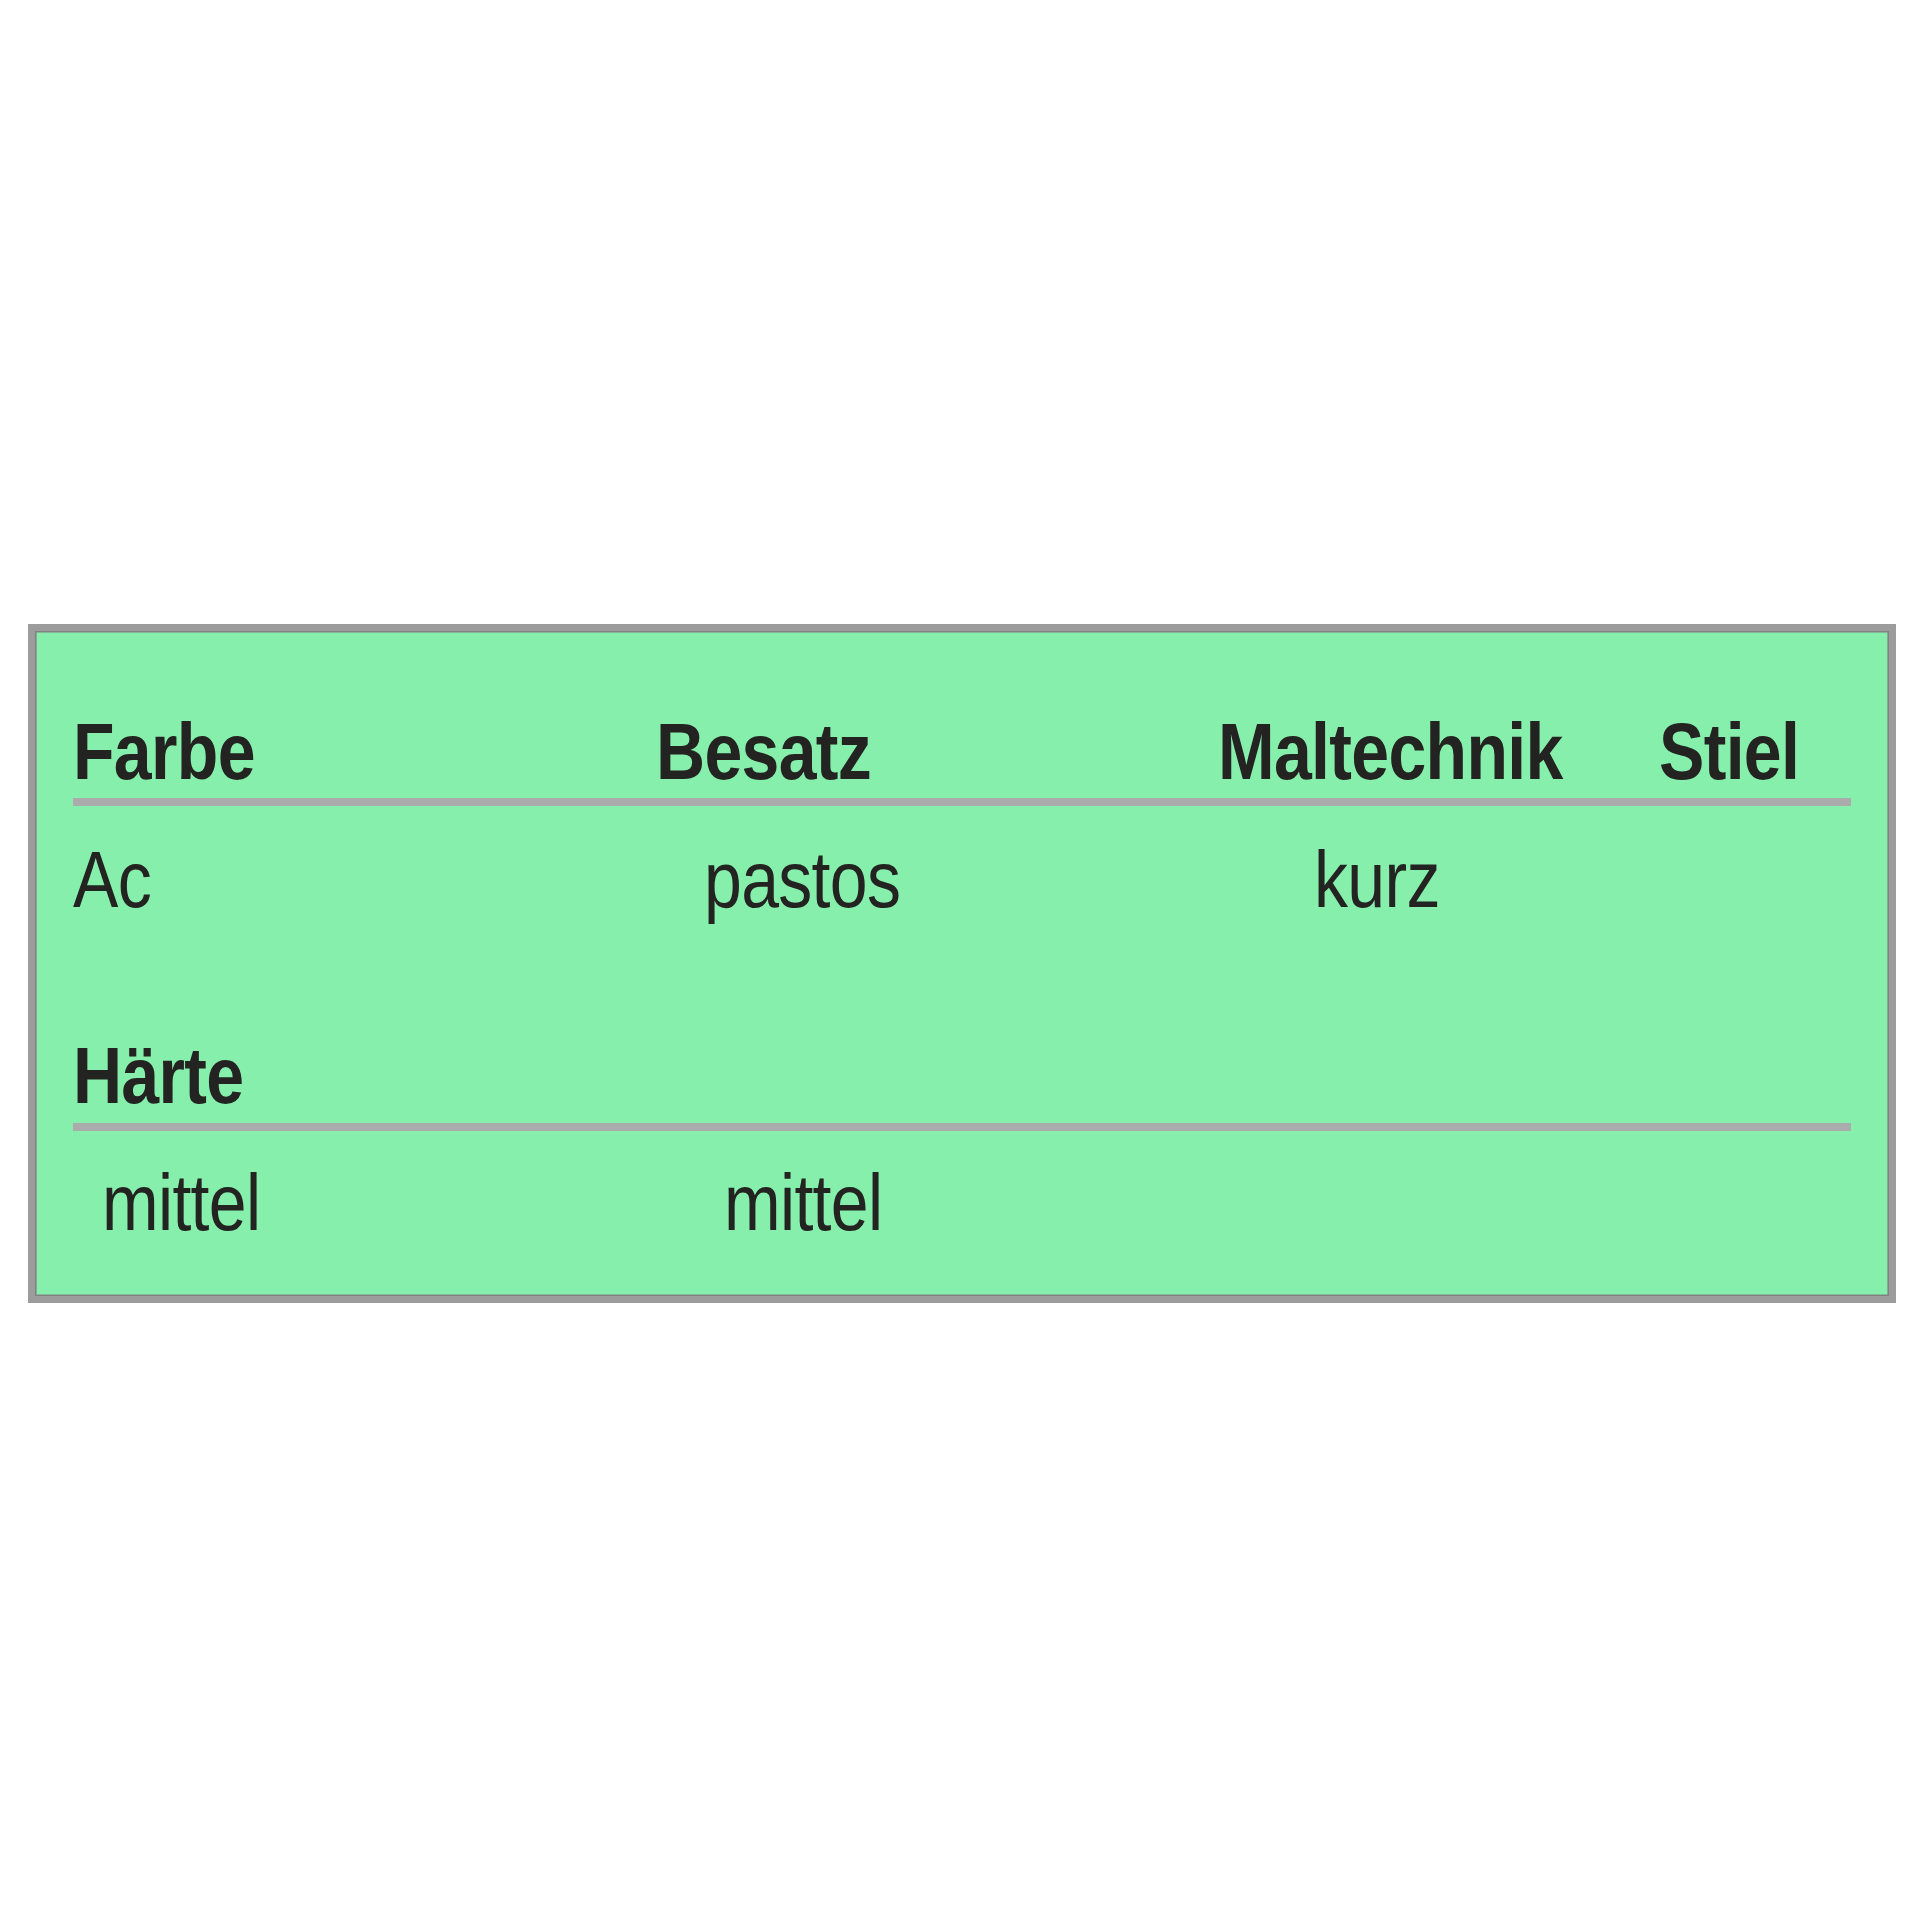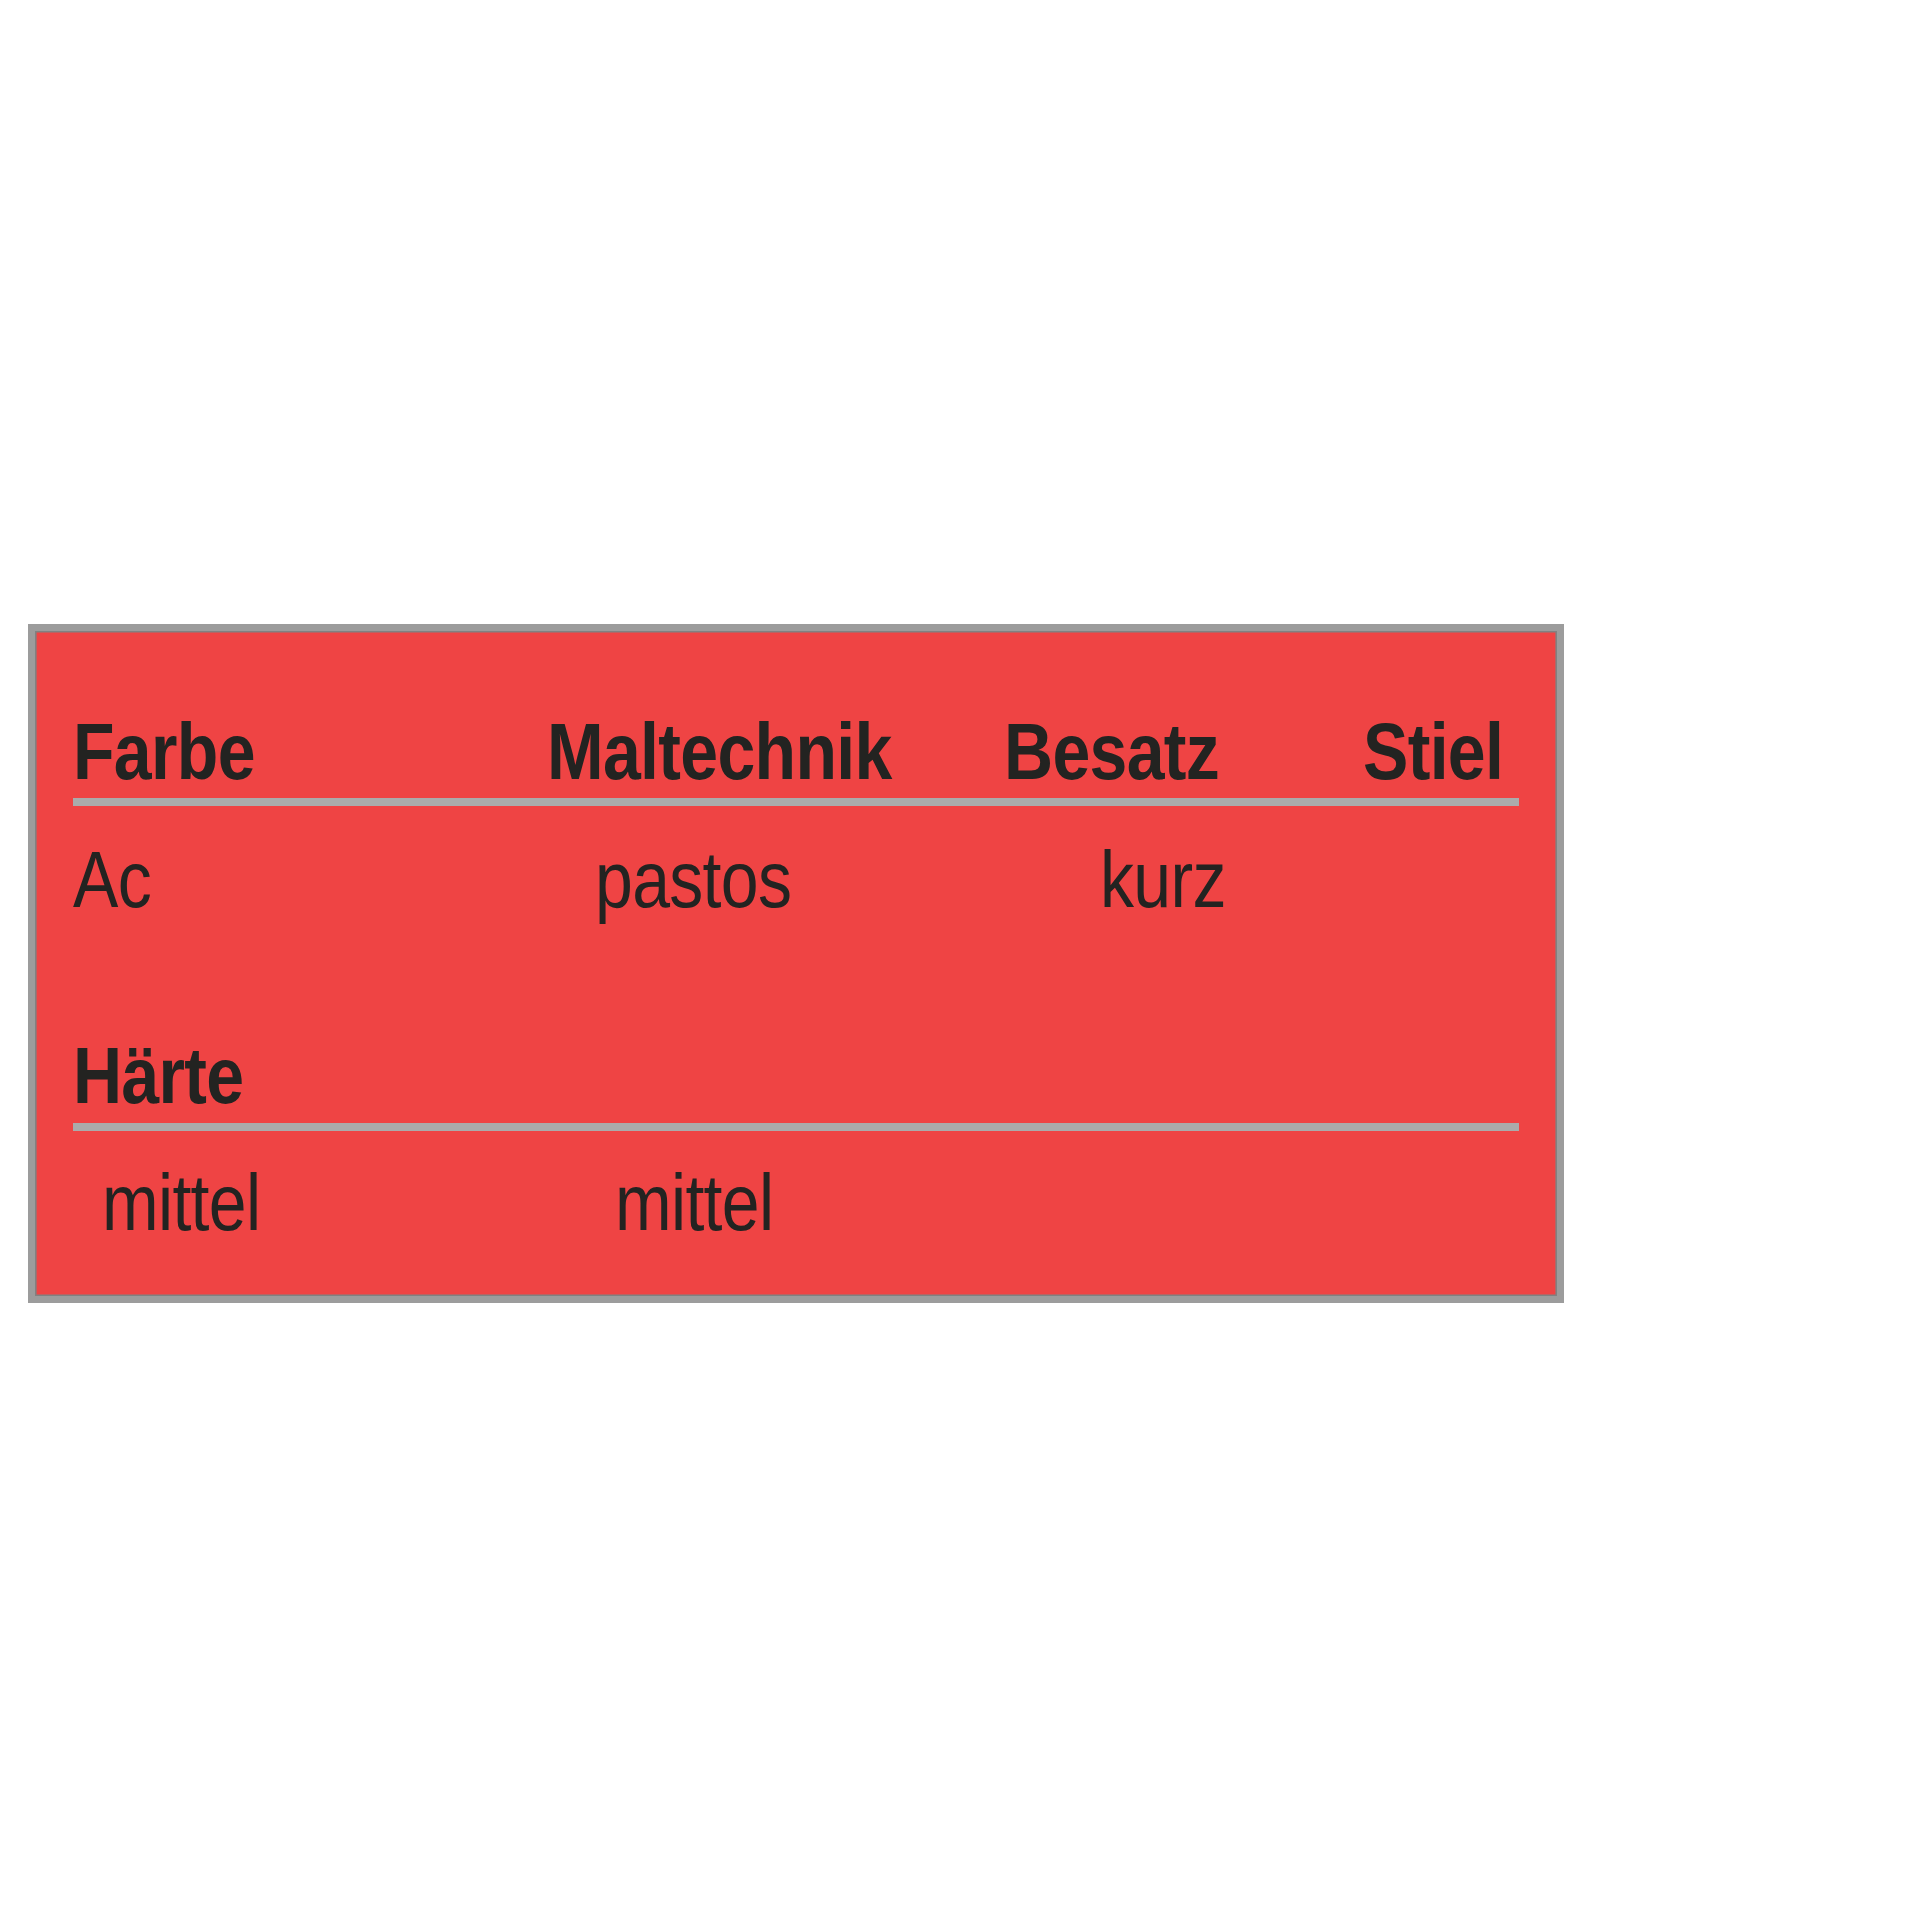--- a/index.html
+++ b/index.html
@@ -9,24 +9,24 @@
     width: 1925px;
     height: 1925px;
     position: relative;
     font-family: "Liberation Sans", "DejaVu Sans", sans-serif;
   }
 
   .spec-panel {
     position: absolute;
     left: 28px;
     top: 624px;
-    width: 1536px;
+    width: 1868px;
     height: 679px;
     box-sizing: border-box;
-    background: #ef4444;
+    background: #86efac;
     border: 7.2px solid #9c9c9c;
     box-shadow: inset 0 0 0 1.6px #818181;
     padding: 0 38px;
     overflow: hidden;
   }
 
   .row {
     display: grid;
     grid-template-columns: 32.8% 31.6% 24.8% 1fr;
     align-items: baseline;
@@ -70,22 +70,22 @@
   .span2 { grid-column: 3 / span 2; }
 </style>
 </head>
 <body>
 
 <div class="spec-panel">
 
   <div>
     <div class="row labels r1">
       <span><span class="c">Farbe</span></span>
+      <span><span class="c">Besatz</span></span>
       <span><span class="c">Maltechnik</span></span>
-      <span><span class="c">Besatz</span></span>
       <span><span class="c">Stiel</span></span>
     </div>
     <div class="rule"></div>
     <div class="row values r1">
       <span><span class="c">Ac</span></span>
       <span><span class="c">pastos</span></span>
       <span><span class="c">kurz</span></span>
     </div>
   </div>
 

